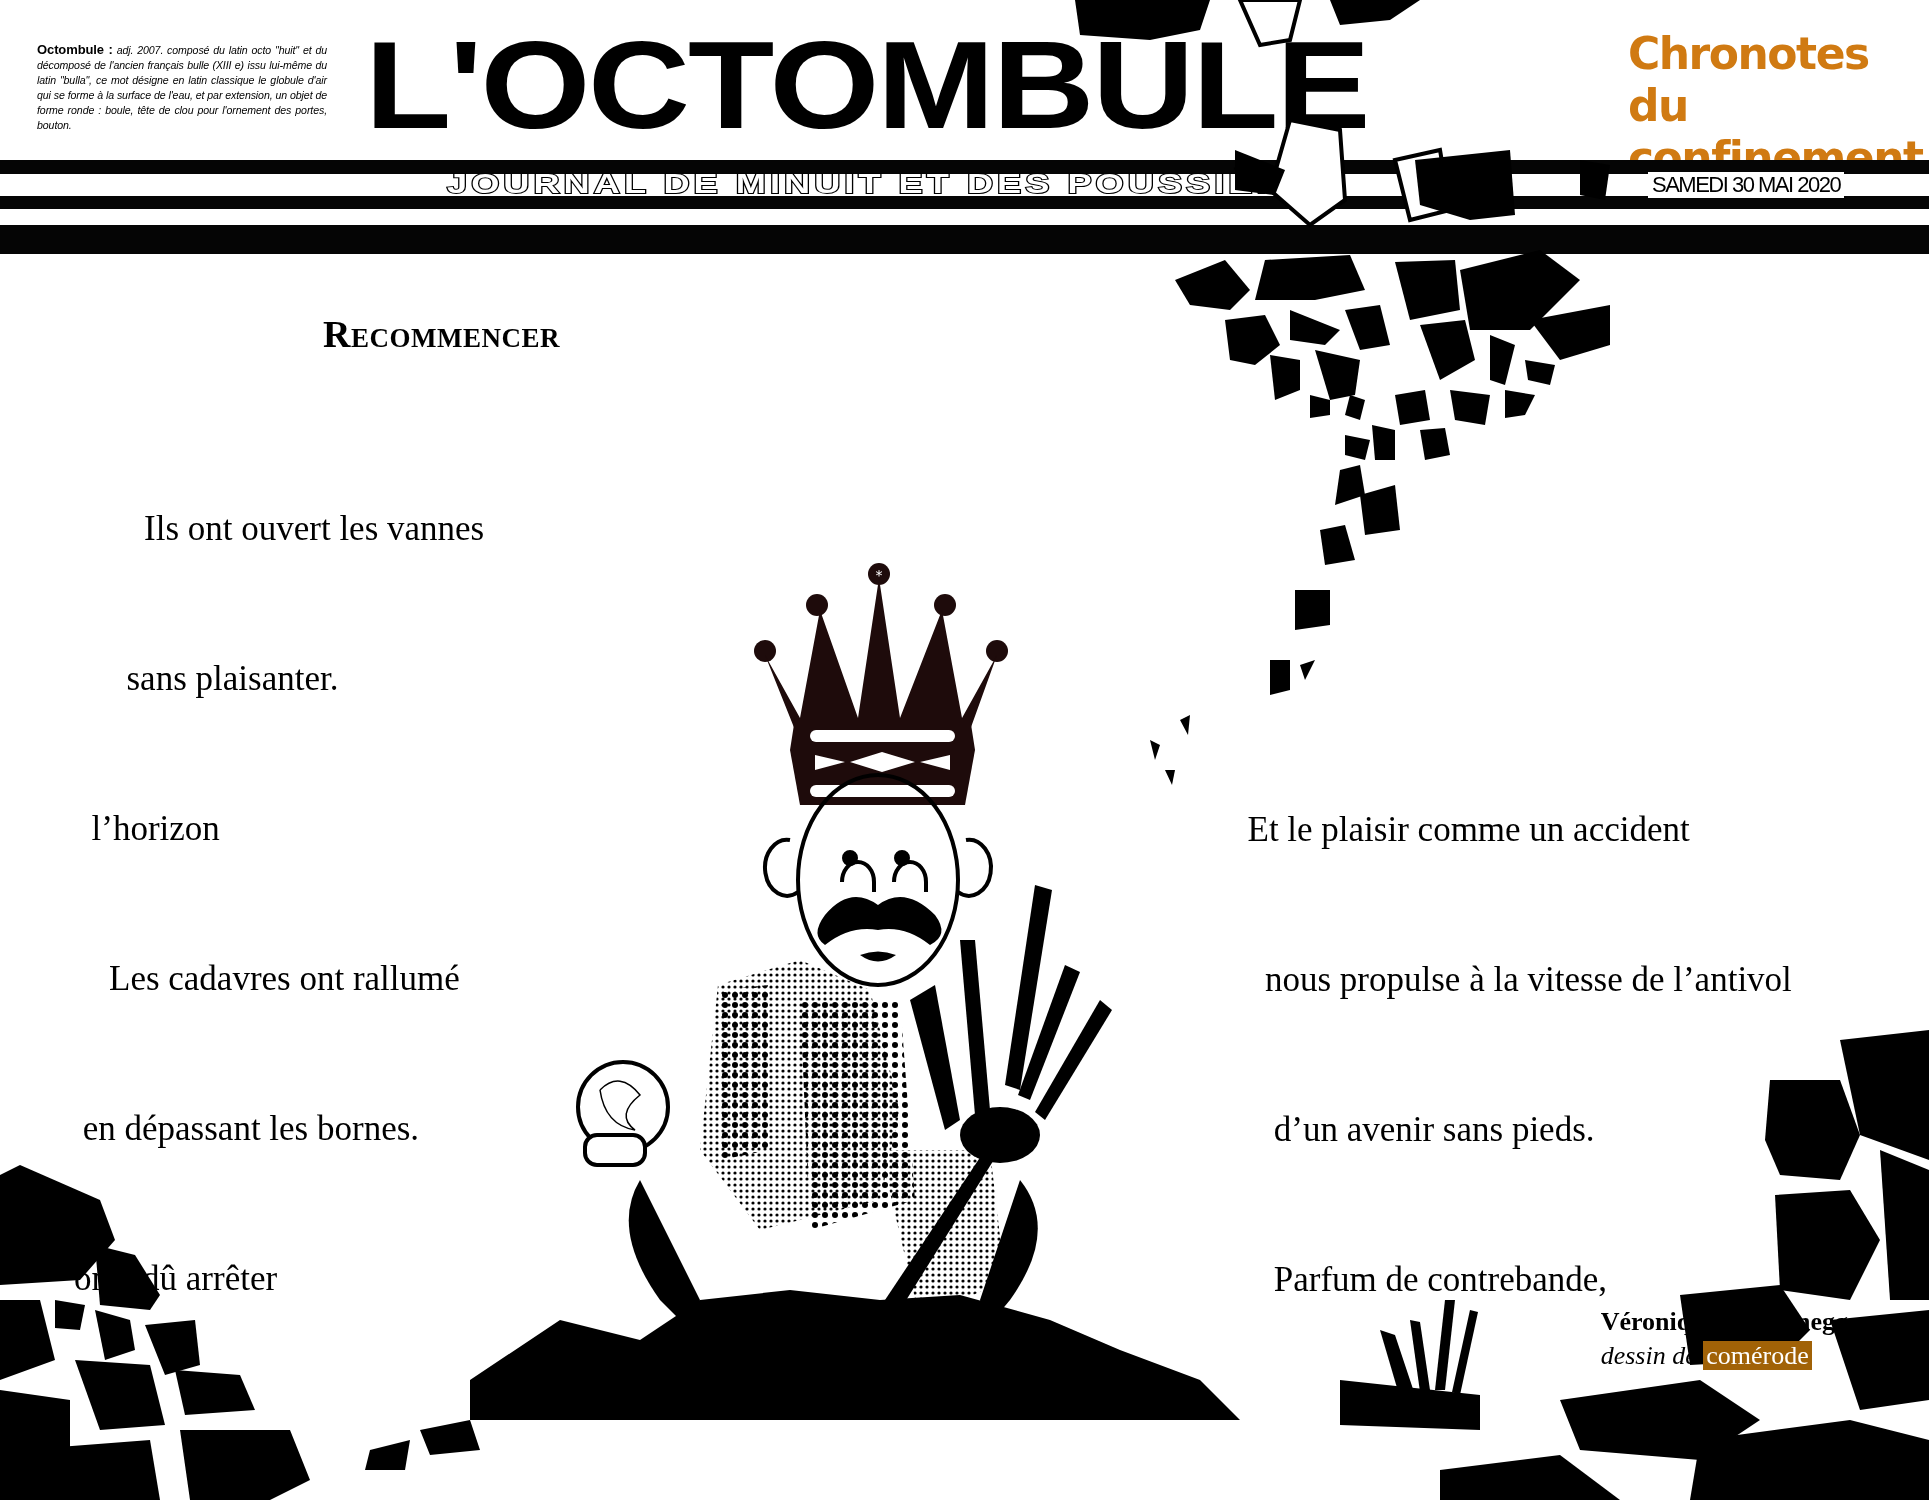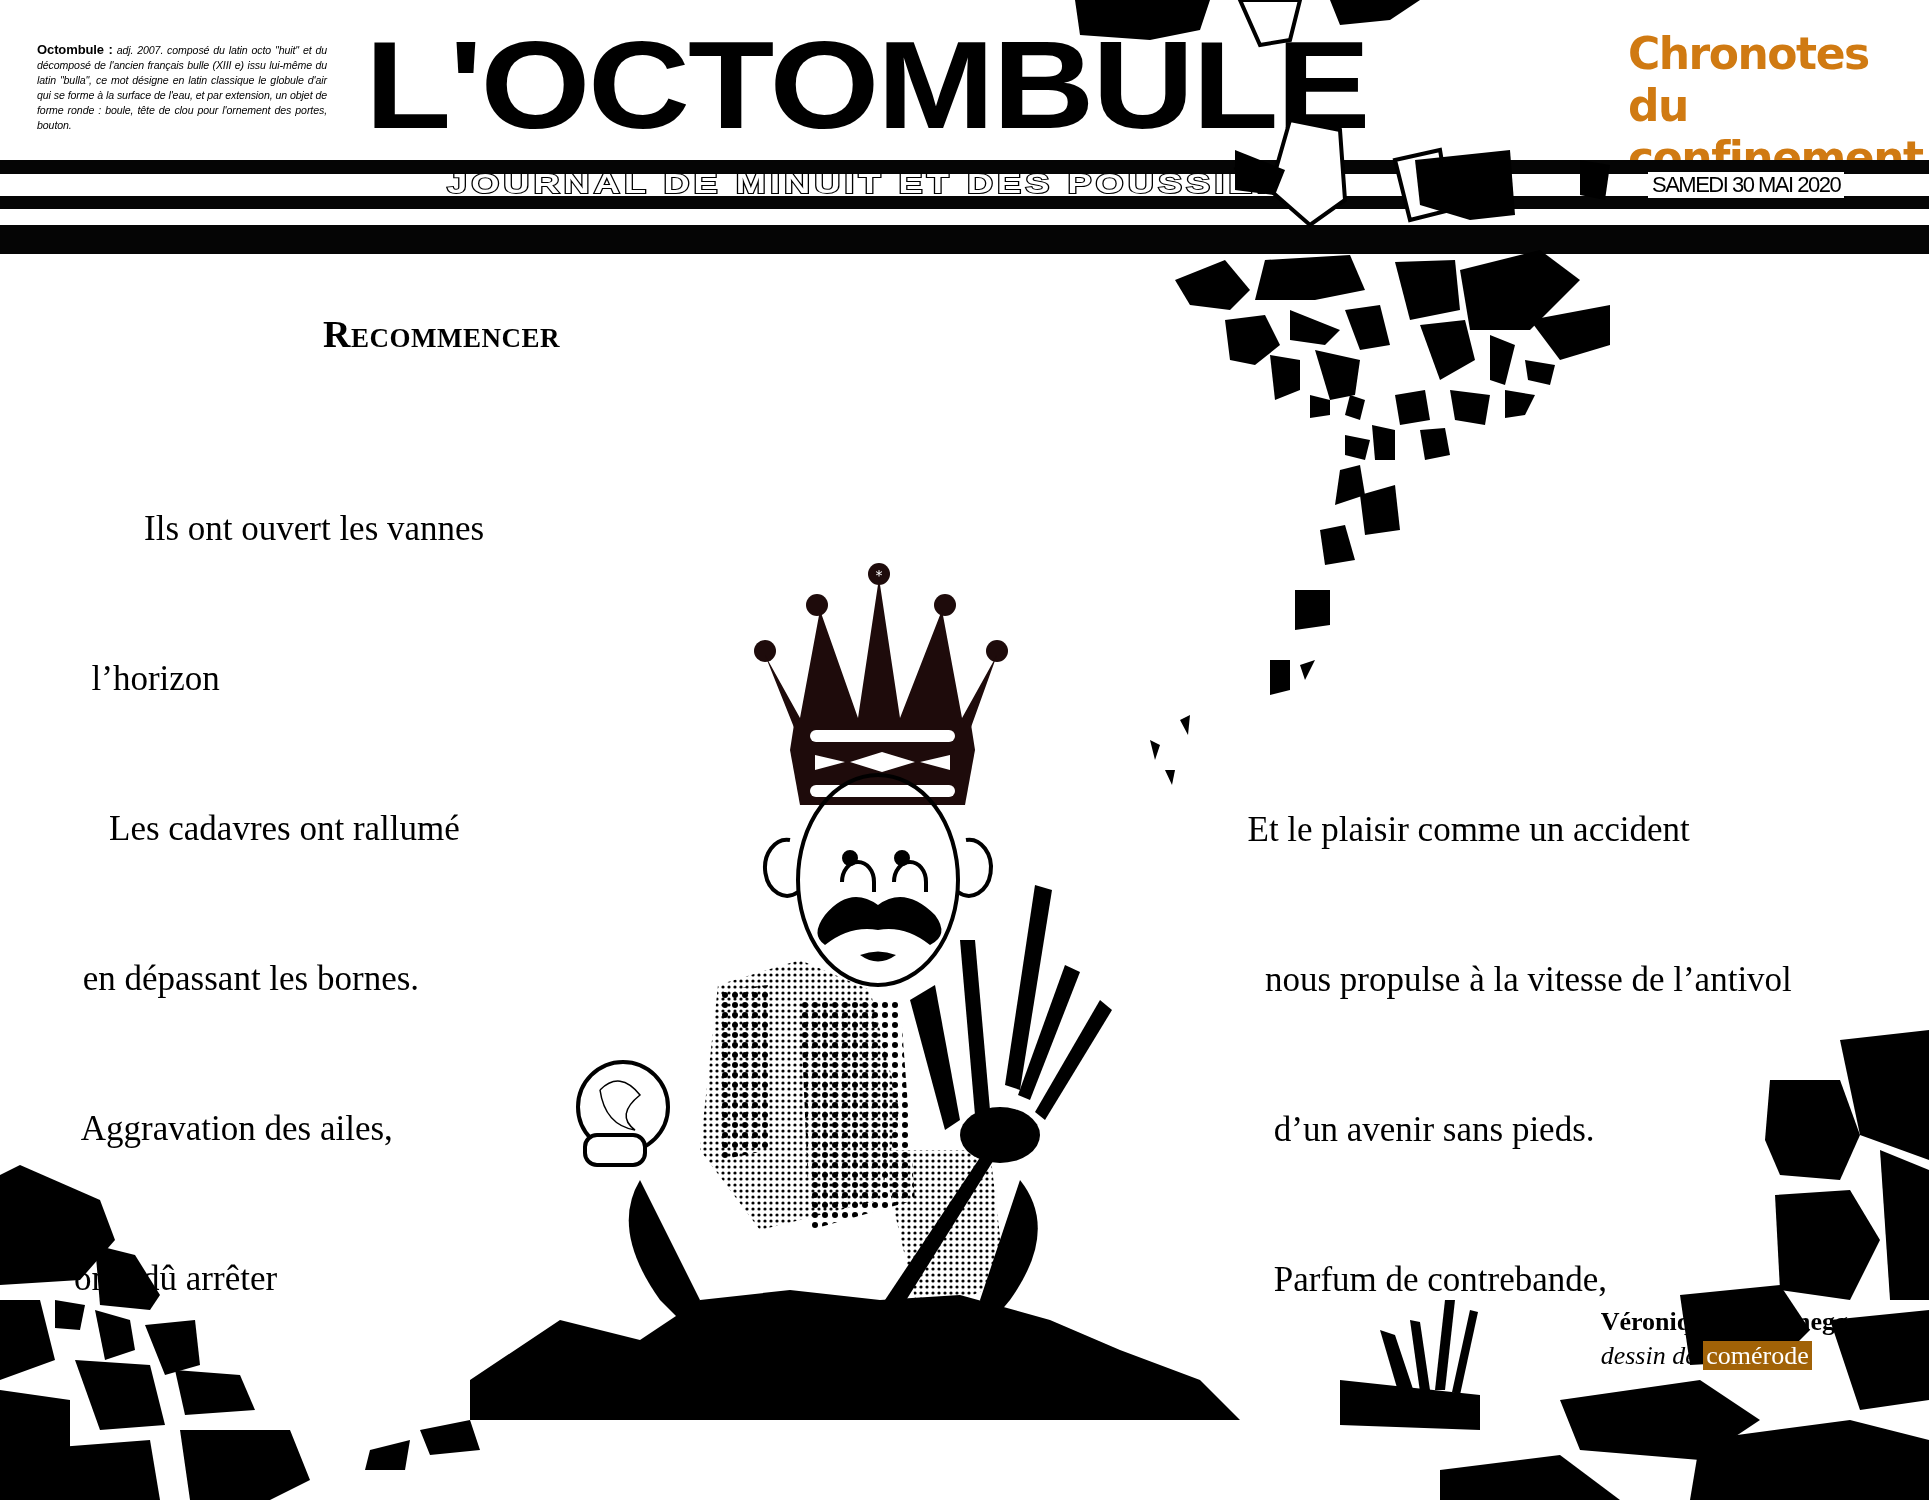--- a/index.html
+++ b/index.html
@@ -230,24 +230,24 @@
     <path d="M1560 1400 L1700 1380 L1760 1420 L1700 1460 L1580 1450 Z"></path>
     <path d="M1440 1470 L1560 1455 L1620 1500 L1440 1500 Z"></path>
     <path d="M1700 1440 L1850 1420 L1929 1440 L1929 1500 L1690 1500 Z"></path>
   </g>
 </svg>
 
 <h1 class="poem-title">Recommencer</h1>
 
 <div class="stanza stanza-left">
   <span class="line">        Ils ont ouvert les vannes</span>
+  <span class="line">      sans plaisanter.</span>
   <span class="line">  l’horizon</span>
   <span class="line">    Les cadavres ont rallumé</span>
   <span class="line"> en dépassant les bornes.</span>
-  <span class="line"> Aggravation des ailes,</span>
   <span class="line">on a dû arrêter</span>
   
   
   
   
   
   
   
   
   

